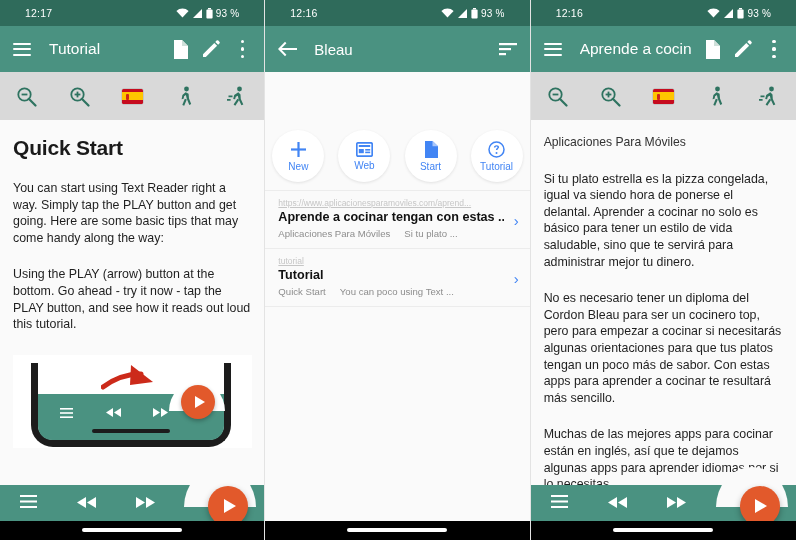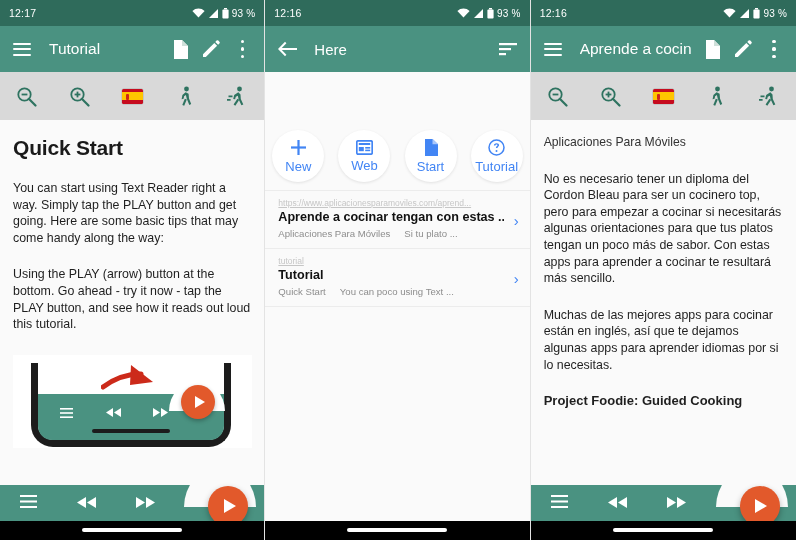--- a/index.html
+++ b/index.html
@@ -4,21 +4,21 @@
 <style>
   html,body{margin:0;padding:0;background:#ffffff;}
   body{width:796px;height:540px;overflow:hidden;font-family:"Liberation Sans",sans-serif;}
   .screens{display:flex;width:796px;height:540px;}
   .phone{position:relative;width:265px;height:540px;overflow:hidden;background:#fafafa;}
   .phone.mid{width:265px;border-left:1px solid #e3e3e3;border-right:1px solid #e3e3e3;}
   .phone.last{width:266px;}
 
   
   .statusbar{height:26px;background:#2F6B5B;display:flex;align-items:center;
-    justify-content:space-between;padding:0 9px;box-sizing:border-box;}
+    justify-content:space-between;padding:0 25px;box-sizing:border-box;}
   .st-time{color:#ffffff;font-size:10.5px;letter-spacing:.2px;}
   .st-right{display:flex;align-items:center;gap:3px;}
   .st-right svg{display:block;}
   .st-batt{color:#fff;font-size:10px;letter-spacing:.2px;}
 
   
   .appbar{height:46px;background:#4A9281;display:flex;align-items:center;padding:0 11px;box-sizing:border-box;}
   .appbar .title{color:#ffffff;font-size:15.5px;margin-left:16px;flex:1;white-space:nowrap;overflow:hidden;}
   .appbar .title.mid{font-size:15px;}
   .ab-icon{width:22px;height:22px;display:flex;align-items:center;justify-content:center;flex:0 0 auto;}
@@ -76,21 +76,21 @@
   .fab .tri{width:0;height:0;border-left:12px solid #fff;border-top:7.5px solid transparent;
     border-bottom:7.5px solid transparent;margin-left:3px;}
   .navbar{position:absolute;left:0;right:0;bottom:0;height:19px;background:#000;}
   .navbar .hb{position:absolute;left:50%;transform:translateX(-50%);top:7px;width:100px;height:4px;
     background:#fff;border-radius:2px;}
 
   
   .opentabs{height:56px;background:#FAFAFA;display:flex;align-items:center;justify-content:space-around;padding-top:8px;}
   .otab{width:52px;height:52px;border-radius:50%;background:#fff;display:flex;flex-direction:column;
     align-items:center;justify-content:center;gap:3px;box-shadow:0 1px 3px rgba(0,0,0,.10);}
-  .otab .lbl{font-size:13px;color:#4285F4;}
+  .otab .lbl{font-size:10px;color:#4285F4;}
   .otab svg{display:block;}
   .list{background:#FAFAFA;padding-top:6px;}
   .litem{position:relative;padding:7px 26px 9px 13px;}
   .litem .url{font-size:8.5px;color:#c6c6c6;white-space:nowrap;overflow:hidden;text-decoration:underline;}
   .litem .lt{font-size:12.6px;font-weight:bold;color:#111;margin-top:2px;white-space:nowrap;overflow:hidden;}
   .litem .sub{font-size:9.6px;color:#8d8d8d;margin-top:4px;display:flex;gap:14px;white-space:nowrap;overflow:hidden;}
   .litem .chev{position:absolute;right:11px;top:50%;transform:translateY(-50%);color:#4285F4;font-size:15px;}
   .ldiv{height:1px;background:#ececec;margin:0 0 0 0;}
   .p2body{position:absolute;left:0;right:0;top:120px;bottom:19px;background:#FAFAFA;}
 </style>
@@ -281,21 +281,21 @@
         <span class="st-batt">93 %</span>
       </span>
     </div>
 
     <div class="appbar">
       <span class="ab-icon">
         <svg width="20" height="16" viewBox="0 0 20 16">
             <path d="M8 0.8 1 8l7 7.2 1.4-1.4L4.8 9H20V7H4.8l4.6-4.8z" fill="#fff"></path>
           </svg>
       </span>
-      <span class="title mid">Here</span>
+      <span class="title mid">Bleau</span>
       <span class="ab-icon">
         <svg width="18" height="14" viewBox="0 0 18 14">
             <rect x="0" y="1" width="18" height="2.2" fill="#fff"></rect>
             <rect x="0" y="6" width="12" height="2.2" fill="#fff"></rect>
             <rect x="0" y="11" width="7" height="2.2" fill="#fff"></rect>
           </svg>
       </span>
     </div>
 
     <div class="p2body">
@@ -448,20 +448,21 @@
             <circle cx="12.5" cy="3" r="2.4" fill="#2E7360"></circle>
             <path d="M11.3 6.3 7.2 8.9l-1 4 1.9.4.7-2.5 2.1-1.1.6 3.3 2.9 6.3 1.9-.9-2.5-5.5-.3-4.5z" fill="#2E7360"></path>
             <path d="M10.4 12.7 6.6 18.6l1.7 1.1 4-5.9z" fill="#2E7360"></path>
             <path d="M1.5 9.5h4v1.7h-4zM0 13h3.6v1.7H0z" fill="#2E7360"></path>
           </svg>
       </span>
     </div>
 
     <div class="doc">
       <p class="srctitle">Aplicaciones Para Móviles</p>
+      <p>Si tu plato estrella es la pizza congelada, igual va siendo hora de ponerse el delantal. Aprender a cocinar no solo es básico para tener un estilo de vida saludable, sino que te servirá para administrar mejor tu dinero.</p>
       <p>No es necesario tener un diploma del Cordon Bleau para ser un cocinero top, pero para empezar a cocinar si necesitarás algunas orientaciones para que tus platos tengan un poco más de sabor. Con estas apps para aprender a cocinar te resultará más sencillo.</p>
       <p>Muchas de las mejores apps para cocinar están en inglés, así que te dejamos algunas apps para aprender idiomas por si lo necesitas.</p>
       <p class="b">Project Foodie: Guided Cooking</p>
 
     </div>
 
     <div class="playerwrap">
       <div class="playerbar">
         <div class="notch"></div>
         <div class="pl-icons">

